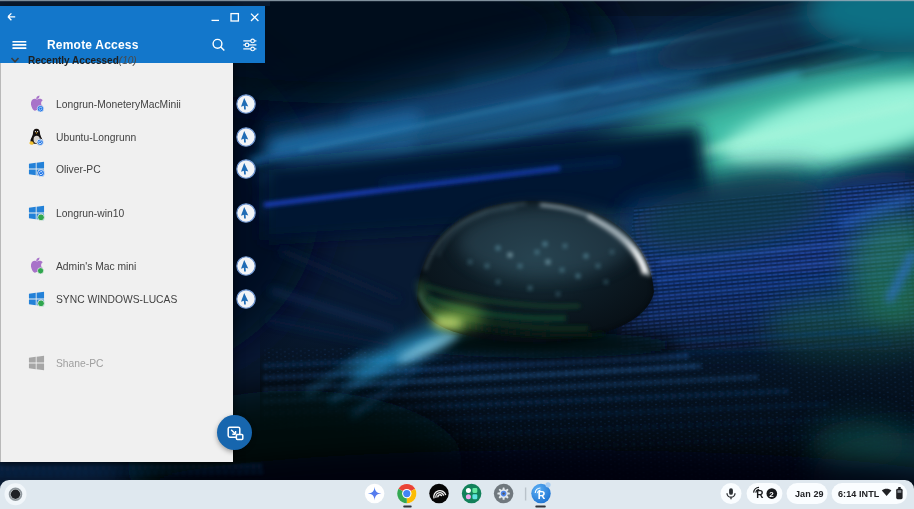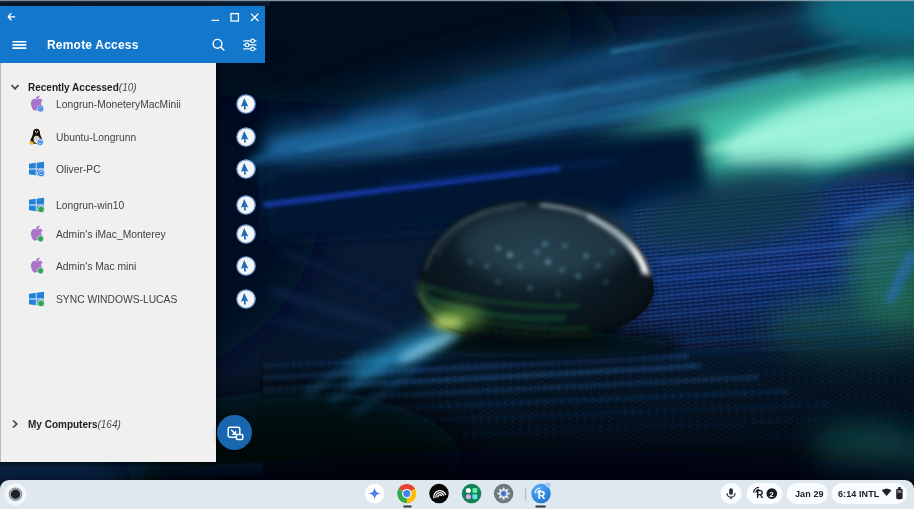--- a/index.html
+++ b/index.html
@@ -1,18 +1,18 @@
 <!DOCTYPE html>
 <html><head><meta charset="utf-8">
 <style>
 html,body{margin:0;padding:0;}
 body{width:914px;height:509px;overflow:hidden;position:relative;font-family:"Liberation Sans",sans-serif;background:#071626;}
 #wp{position:absolute;left:0;top:0;}
 #shelf{position:absolute;left:0;top:480px;width:914px;height:29px;background:#dfe8ef;border-radius:9px 9px 0 0;}
-#win{position:absolute;left:0;top:6px;width:216px;height:456px;background:#f0f0f0;box-shadow:1px 2px 8px rgba(0,0,0,.55);}
+#win{position:absolute;left:0;top:6px;width:233px;height:456px;background:#f0f0f0;box-shadow:1px 2px 8px rgba(0,0,0,.55);}
 #titlebar{position:absolute;left:0;top:0;width:265px;height:57px;background:#1377cb;}
 .row{position:absolute;left:0;width:265px;height:32px;padding-left:15px;}
 .rowname{position:absolute;left:56px;top:50%;transform:translateY(-50%);font-size:10.3px;color:#424242;letter-spacing:0;}
 .gray .rowname{color:#9f9f9f;}
 .ricon{position:absolute;left:29px;top:50%;transform:translateY(-50%);width:17px;height:19px;}
 .gobtn{position:absolute;left:236px;top:50%;margin-top:-10px;width:20px;height:20px;}
 .sechdr{position:absolute;left:0;width:265px;height:20px;}
 .sechdr b{position:absolute;left:28px;top:50%;transform:translateY(-50%);font-size:10px;color:#1f1f1f;white-space:nowrap;}
 .sechdr b i{font-weight:normal;color:#4a4a4a;}
 .chev{position:absolute;left:10px;top:50%;margin-top:-5px;width:10px;height:10px;}
@@ -344,21 +344,21 @@
 <line x1="243.3" y1="42.9" x2="256.4" y2="42.9"></line>
 </g>
 <g fill="#1377cb" stroke="#ffffff" stroke-width="1.1">
 <circle cx="252.6" cy="34.9" r="1.8"></circle>
 <circle cx="247" cy="38.9" r="1.8"></circle>
 <circle cx="252.6" cy="42.9" r="1.8"></circle>
 </g>
 </svg>
 </div>
 <div style="position:absolute;left:0;top:57px;width:1px;height:399px;background:#b9b9b9"></div>
-<div class="sechdr" style="top:71px">
+<div class="sechdr" style="top:44px">
  <svg class="chev" viewBox="0 0 10 10">
         <path d="M1.5 3 L5 6.8 L8.5 3" stroke="#3c3c3c" stroke-width="1.6" fill="none"></path>
       </svg>
  <b>Recently Accessed<i>(10)</i></b>
 </div>
 <div class="row" style="top:82.3px">
 <svg class="ricon" width="20" height="22" viewBox="0 0 24 27" style="left:27.5px">
 <path d="M20.2 20.2c-.9 1.4-1.9 2.8-3.4 2.8-1.4 0-1.9-.9-3.5-.9-1.6 0-2.1.9-3.5.9-1.5 0-2.6-1.5-3.5-2.8C4.4 17.3 3.1 12.4 5 9c.9-1.7 2.6-2.8 4.3-2.8 1.4 0 2.6.9 3.5.9.8 0 2.4-1.1 4.1-1 .7 0 2.7.3 4 2.2-.1.1-2.4 1.4-2.4 4.1 0 3.2 2.9 4.3 2.9 4.3z" fill="#a873c9"></path>
 <path d="M15.1 4.9c.8-1 1.3-2.3 1.1-3.6-1.1.1-2.5.8-3.3 1.7-.7.8-1.4 2.2-1.2 3.5 1.3.1 2.6-.7 3.4-1.6z" fill="#a873c9"></path>
 <g transform="translate(17.6,20.2)">
@@ -413,49 +413,33 @@
         </g>
       </svg>
 <span class="rowname">Ubuntu-Longrunn</span>
 <svg class="gobtn" width="20" height="20" viewBox="0 0 20 20">
 <circle cx="10" cy="10" r="9.2" fill="#f2f4f7" stroke="#6d93cc" stroke-width="1.15"></circle>
 <g transform="translate(8.2,4.0) rotate(20)">
           <path d="M0 0 L0 9.4 L2.3 7.4 L3.9 10.9 L5.5 10.2 L3.9 6.8 L6.7 6.5 Z" fill="#1f6cb5"></path>
         </g>
 </svg>
 </div>
-<div class="row" style="top:183px">
+<div class="row" style="top:191px">
 <svg class="ricon" width="18" height="18" viewBox="0 0 18 18" style="left:28px">
 <g fill="#2381d8">
 <path d="M1 3.4 L8.2 2.4 V8.5 H1 Z"></path>
 <path d="M9.1 2.3 L17 1.2 V8.5 H9.1 Z"></path>
 <path d="M1 9.4 H8.2 V15.5 L1 14.5 Z"></path>
 <path d="M9.1 9.4 H17 V16.7 L9.1 15.6 Z"></path>
 </g>
 <g transform="translate(13.8,13.6)">
           <circle r="3.6" fill="#2fa64e" stroke="#f0f0f0" stroke-width=".9"></circle>
         </g>
       </svg>
 <span class="rowname">Longrun-win10</span>
-<svg class="gobtn" width="20" height="20" viewBox="0 0 20 20">
-<circle cx="10" cy="10" r="9.2" fill="#f2f4f7" stroke="#6d93cc" stroke-width="1.15"></circle>
-<g transform="translate(8.2,4.0) rotate(20)">
-          <path d="M0 0 L0 9.4 L2.3 7.4 L3.9 10.9 L5.5 10.2 L3.9 6.8 L6.7 6.5 Z" fill="#1f6cb5"></path>
-        </g>
-</svg>
-</div>
-<div class="row" style="top:211.8px">
-<svg class="ricon" width="20" height="22" viewBox="0 0 24 27" style="left:27.5px">
-<path d="M20.2 20.2c-.9 1.4-1.9 2.8-3.4 2.8-1.4 0-1.9-.9-3.5-.9-1.6 0-2.1.9-3.5.9-1.5 0-2.6-1.5-3.5-2.8C4.4 17.3 3.1 12.4 5 9c.9-1.7 2.6-2.8 4.3-2.8 1.4 0 2.6.9 3.5.9.8 0 2.4-1.1 4.1-1 .7 0 2.7.3 4 2.2-.1.1-2.4 1.4-2.4 4.1 0 3.2 2.9 4.3 2.9 4.3z" fill="#a873c9"></path>
-<path d="M15.1 4.9c.8-1 1.3-2.3 1.1-3.6-1.1.1-2.5.8-3.3 1.7-.7.8-1.4 2.2-1.2 3.5 1.3.1 2.6-.7 3.4-1.6z" fill="#a873c9"></path>
-<g transform="translate(17.8,20.3)">
-          <circle r="4.4" fill="#2fa64e" stroke="#f0f0f0" stroke-width="1"></circle>
-        </g>
-      </svg>
-<span class="rowname">Admin's iMac_Monterey</span>
 <svg class="gobtn" width="20" height="20" viewBox="0 0 20 20">
 <circle cx="10" cy="10" r="9.2" fill="#f2f4f7" stroke="#6d93cc" stroke-width="1.15"></circle>
 <g transform="translate(8.2,4.0) rotate(20)">
           <path d="M0 0 L0 9.4 L2.3 7.4 L3.9 10.9 L5.5 10.2 L3.9 6.8 L6.7 6.5 Z" fill="#1f6cb5"></path>
         </g>
 </svg>
 </div>
 <div class="row" style="top:276.5px">
 <svg class="ricon" width="18" height="18" viewBox="0 0 18 18" style="left:28px">
 <g fill="#2381d8">
@@ -485,25 +469,30 @@
         </g>
       </svg>
 <span class="rowname">Admin's Mac mini</span>
 <svg class="gobtn" width="20" height="20" viewBox="0 0 20 20">
 <circle cx="10" cy="10" r="9.2" fill="#f2f4f7" stroke="#6d93cc" stroke-width="1.15"></circle>
 <g transform="translate(8.2,4.0) rotate(20)">
           <path d="M0 0 L0 9.4 L2.3 7.4 L3.9 10.9 L5.5 10.2 L3.9 6.8 L6.7 6.5 Z" fill="#1f6cb5"></path>
         </g>
 </svg>
 </div>
-<div class="sechdr" style="top:408.4px">
- <svg class="chev" viewBox="0 0 10 10">
-        <path d="M3 1.5 L6.8 5 L3 8.5" stroke="#3c3c3c" stroke-width="1.6" fill="none"></path>
-      </svg>
- <b>My Computers<i>(164)</i></b>
+<div class="row gray" style="top:341.2px">
+<svg class="ricon" width="18" height="18" viewBox="0 0 18 18" style="left:28px">
+<g fill="#a6a6a6">
+<path d="M1 3.4 L8.2 2.4 V8.5 H1 Z"></path>
+<path d="M9.1 2.3 L17 1.2 V8.5 H9.1 Z"></path>
+<path d="M1 9.4 H8.2 V15.5 L1 14.5 Z"></path>
+<path d="M9.1 9.4 H17 V16.7 L9.1 15.6 Z"></path>
+</g>
+</svg>
+<span class="rowname">Shane-PC</span>
 </div>
 <div style="position:absolute;left:217px;top:409px;width:35px;height:35px;border-radius:50%;background:#1766ae;box-shadow:0 2px 5px rgba(0,0,0,.35)">
 <svg width="35" height="35" viewBox="0 0 35 35" style="position:absolute;left:0;top:0">
 <rect x="11.2" y="12.2" width="11.6" height="10" rx="1.6" fill="none" stroke="#ffffff" stroke-width="1.5"></rect>
 <path d="M14.2 14.8 L18.6 19.2 M18.6 19.2 V15.9 M18.6 19.2 H15.3" stroke="#ffffff" stroke-width="1.4" fill="none"></path>
 <rect x="19.4" y="19.6" width="6.4" height="5" rx="1" fill="#1766ae" stroke="#ffffff" stroke-width="1.5"></rect>
 </svg>
 </div>
 </div>
 

